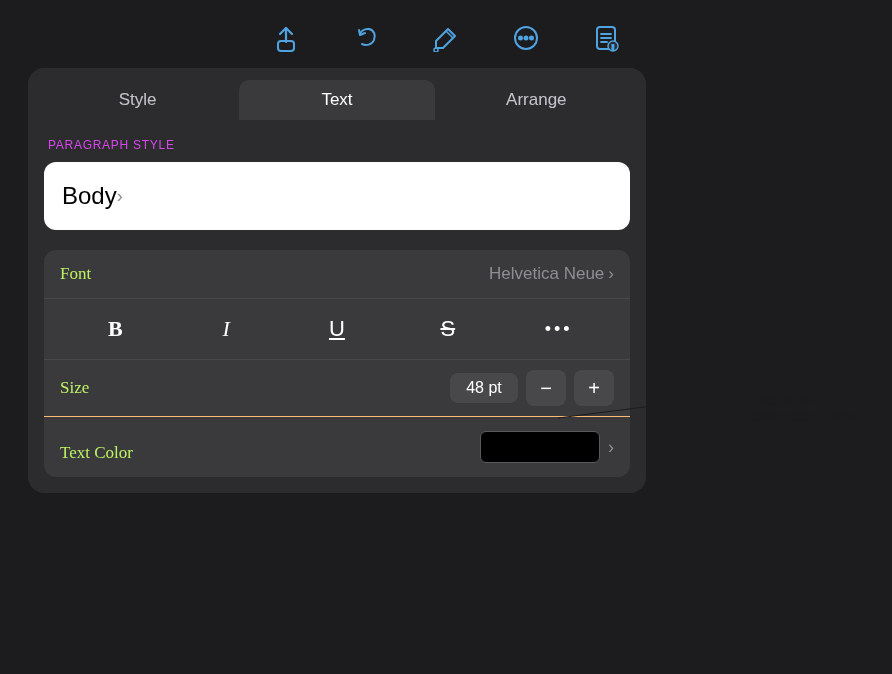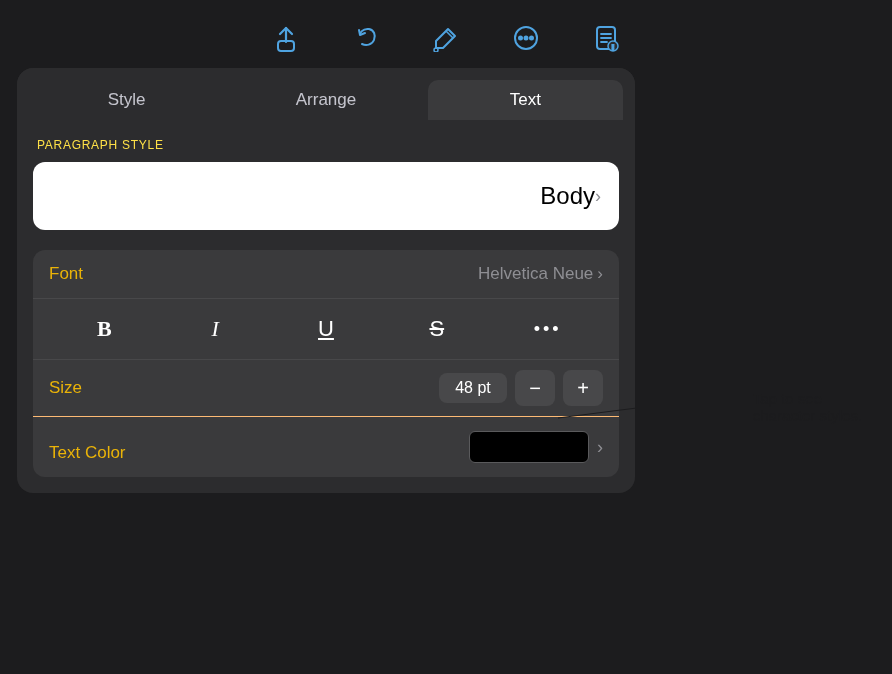--- a/index.html
+++ b/index.html
@@ -35,21 +35,21 @@
       cursor: pointer;
       display: flex;
       align-items: center;
       justify-content: center;
     }
 
     
     .panel {
       position: absolute;
       top: 68px;
-      left: 17px;
+      left: 28px;
       width: 618px;
       background: #2c2c2e;
       border-radius: 16px;
       padding-bottom: 16px;
       overflow: hidden;
     }
 
     
     .panel::before {
       content: '';
@@ -96,34 +96,34 @@
 
     
     .panel-content {
       padding: 0 16px;
     }
 
     
     .section-label {
       font-size: 12px;
       font-weight: 500;
-      color: #fde047;
+      color: #d946ef;
       letter-spacing: 0.06em;
       text-transform: uppercase;
       margin: 18px 0 10px 4px;
     }
 
     
     .paragraph-style-box {
       background: #ffffff;
       border-radius: 12px;
       padding: 20px 18px;
       display: flex;
       align-items: center;
-      justify-content: flex-end;
+      justify-content: flex-start;
       cursor: pointer;
     }
 
     .paragraph-style-text {
       font-size: 24px;
       font-weight: 400;
       color: #000000;
     }
 
     .chevron-right {
@@ -146,22 +146,23 @@
       padding: 14px 16px;
       border-bottom: 1px solid #48484a;
     }
 
     .font-row:last-child {
       border-bottom: none;
     }
 
     .row-label {
       font-size: 17px;
-      color: #eab308;
+      color: #bef264;
       font-weight: 400;
+      font-family: Liberation Serif, serif;
     }
 
     .row-value {
       display: flex;
       align-items: center;
       gap: 4px;
       color: #8e8e93;
       font-size: 17px;
     }
 
@@ -318,22 +319,22 @@
       <circle cx="21" cy="22" r="5" fill="#2c2c2e" stroke="#4fa3e0" stroke-width="1.5"></circle>
       <text x="21" y="25.5" text-anchor="middle" fill="#4fa3e0" font-size="7" font-weight="bold">!</text>
     </svg>
   </div>
 </div>
 
 <div class="panel">
 
   <div class="tabs">
     <div class="tab inactive">Style</div>
+    <div class="tab active">Text</div>
     <div class="tab inactive">Arrange</div>
-    <div class="tab active">Text</div>
   </div>
 
   <div class="panel-content">
 
     <div class="section-label">PARAGRAPH STYLE</div>
 
     <div class="paragraph-style-box">
       <span class="paragraph-style-text">Body</span>
       <span class="chevron-right">›</span>
     </div>

